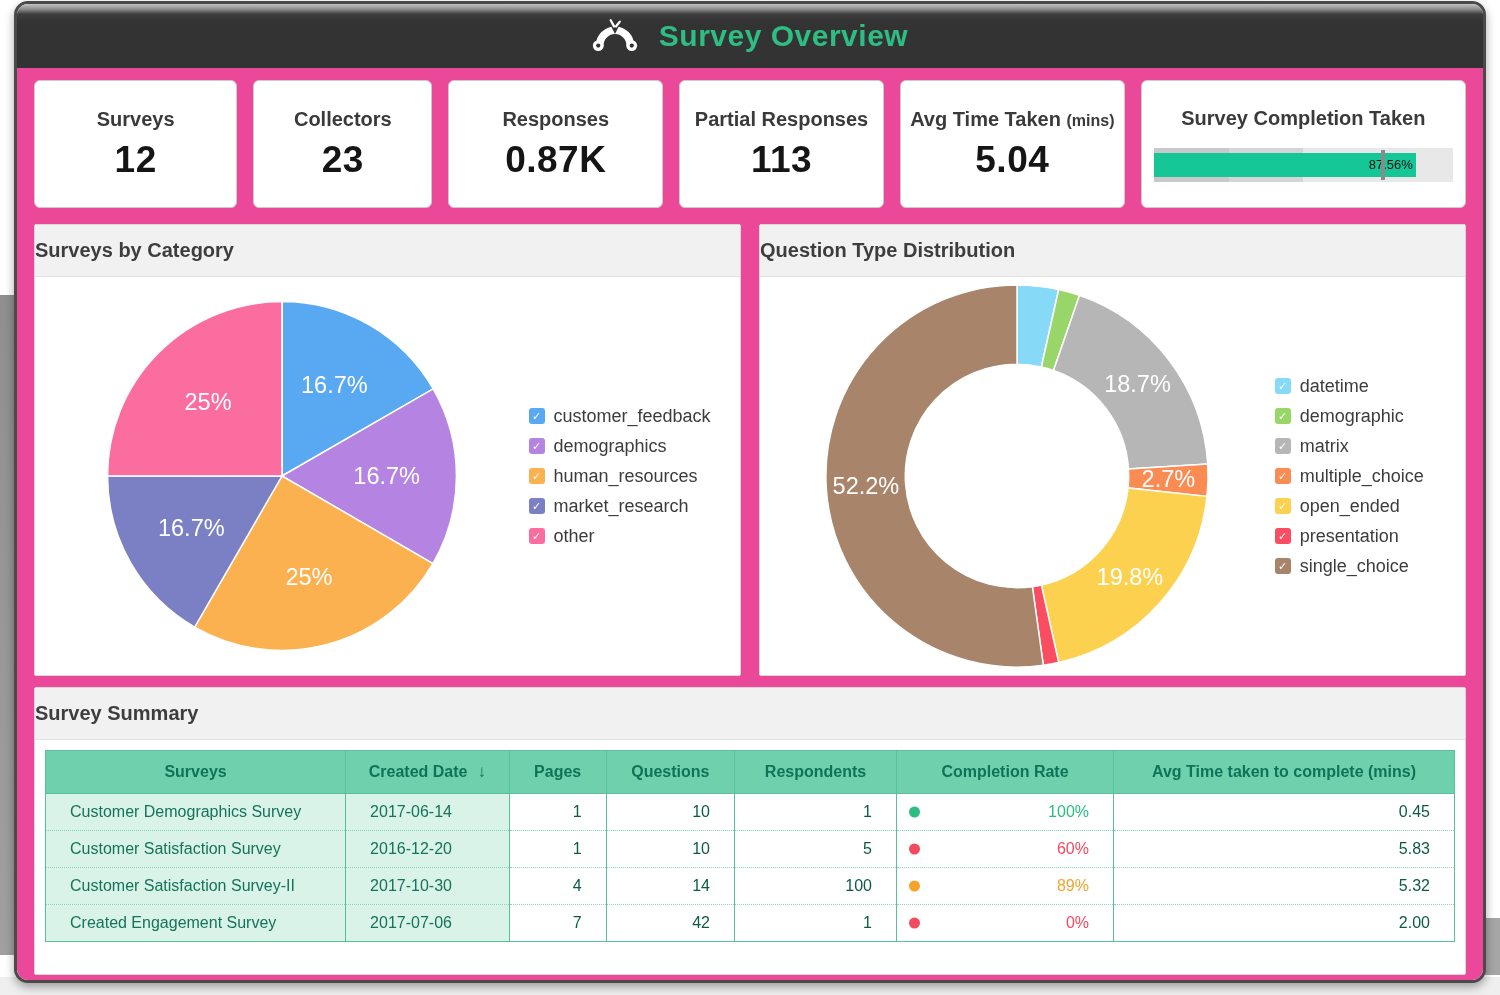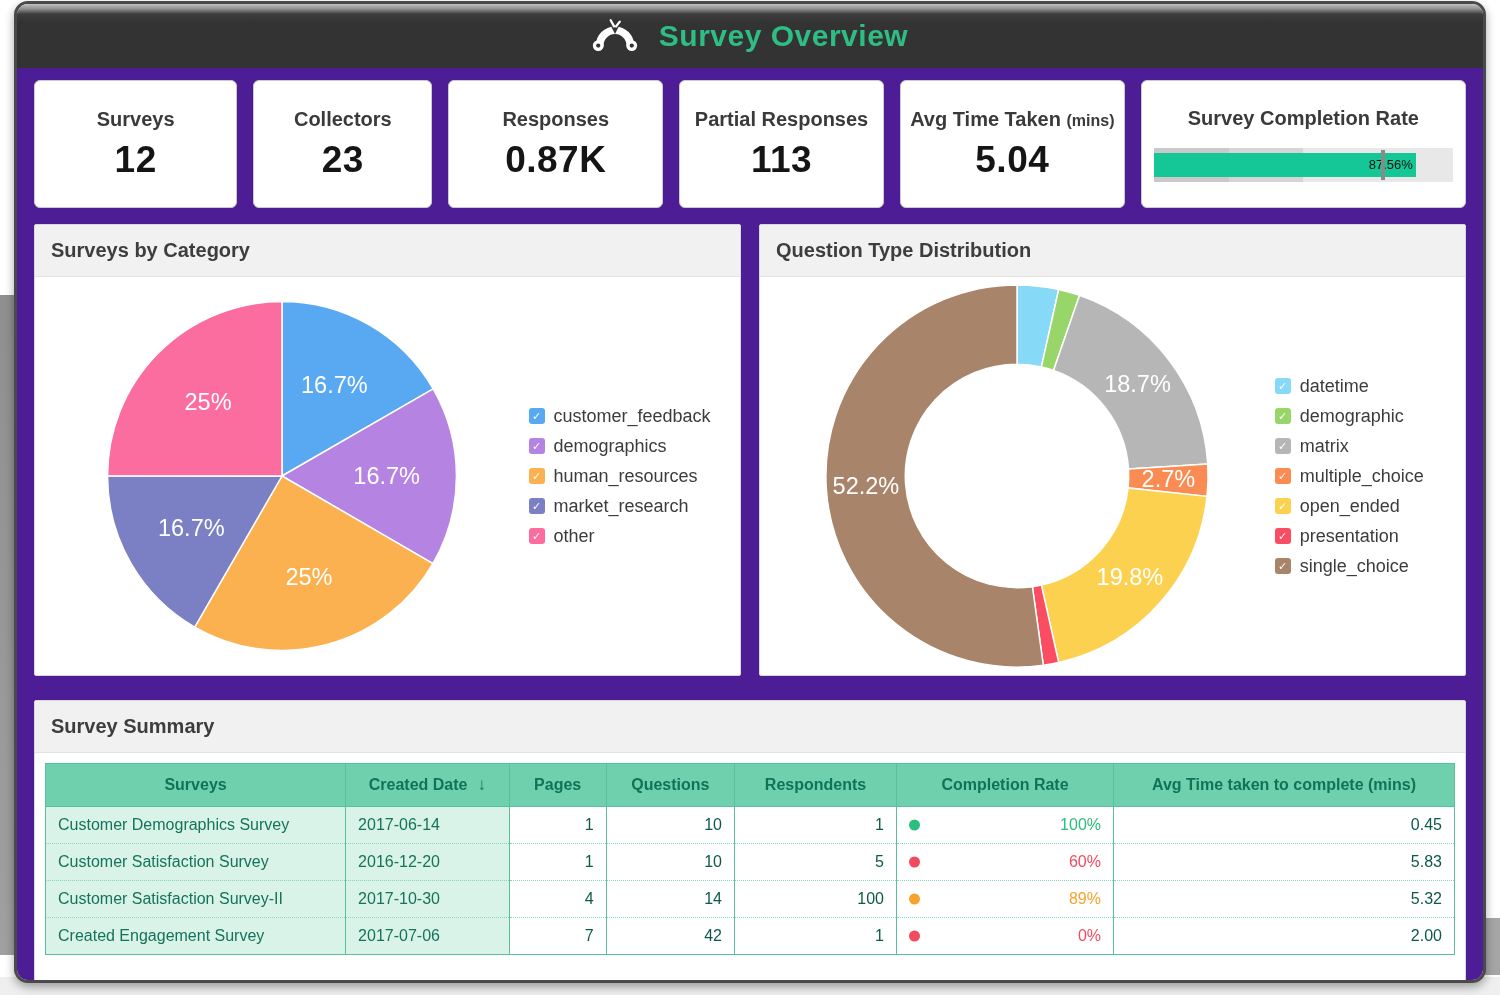--- a/index.html
+++ b/index.html
@@ -11,61 +11,61 @@
   .artifact-bottom{left:0;right:0;bottom:0;height:18px;background:#efefef;}
 
   .window{position:absolute;left:14px;top:1px;width:1466px;height:976px;
     background:#fbfbfb;border:3px solid #4a4a4a;border-radius:14px;overflow:hidden;
     box-shadow:0 4px 10px rgba(0,0,0,.35);}
   .titlebar{height:64px;display:flex;align-items:center;justify-content:center;gap:14px;
     background:linear-gradient(180deg,#c2c2c2 0,#8f8f8f 5px,#3e3e3e 10px,#333333 18px,#333333 100%);}
   .titlebar .title{font-size:30px;font-weight:bold;letter-spacing:.5px;}
   .logo svg{display:block;}
 
-  .content{padding:12px 17px 0 17px;height:calc(100% - 64px);box-sizing:border-box;background:#4c1d95;}
+  .content{padding:12px 17px 0 17px;height:calc(100% - 64px);box-sizing:border-box;background:#ec4899;}
 
   
   .kpi-row{display:flex;gap:16px;height:128px;}
   .card{background:#fff;border:1px solid #cbcbcb;border-radius:6px;display:flex;flex-direction:column;
     align-items:center;justify-content:center;gap:8px;box-sizing:border-box;padding:6px 8px;}
   .c1{flex:0 0 14.2%}.c2{flex:0 0 12.5%}.c3{flex:0 0 15.0%}.c4{flex:0 0 14.3%}.c5{flex:0 0 15.7%}
   .c6{flex:1 1 auto;align-items:stretch;padding:10px 12px;}
   .card-label{font-size:20px;font-weight:bold;color:#3a3a3a;text-align:center;}
   .card-label .label-small{font-size:16px;}
   .card-value{font-size:37px;font-weight:600;color:#151515;letter-spacing:.5px;}
   .bullet-track{position:relative;height:34px;margin-top:10px;
     background:linear-gradient(90deg,#c9c9c9 0 25%,#d5d5d5 0 50%,#e8e8e8 0 100%);}
   .bullet-fill{position:absolute;left:0;top:5px;bottom:5px;display:flex;align-items:center;
     justify-content:flex-end;padding-right:3px;box-sizing:border-box;font-size:13px;color:#101010;}
   .bullet-target{position:absolute;top:2px;bottom:2px;width:4px;background:#8a8a8a;}
 
   
   .panel-row{display:flex;gap:18px;height:452px;margin-top:16px;}
   .panel{flex:1 1 0;background:#fff;border:1px solid #d8d8d8;border-radius:2px;overflow:hidden;}
-  .panel-header{background:#f1f1f1;border-bottom:1px solid #e2e2e2;padding:14px 16px;
+  .panel-header{background:#f1f1f1;border-bottom:1px solid #e2e2e2;padding:14px 0;
     font-size:20px;font-weight:bold;color:#3d3d3d;}
   .panel-body{height:calc(100% - 52px);display:flex;align-items:center;}
   .chart{flex:1 1 auto;height:100%;display:flex;align-items:center;justify-content:center;}
   .chart svg{height:392px;width:392px;}
   .slice-label{fill:#ffffff;font-size:24px;font-weight:500;font-family:"Liberation Sans",sans-serif;}
   .legend{display:flex;flex-direction:column;gap:9px;font-size:18px;color:#3c3c3c;}
   .legend-a{flex:0 0 30%;}
   .legend-b{flex:0 0 27%;}
   .legend-item{display:flex;align-items:center;gap:9px;cursor:pointer;}
   .legend-swatch{width:16px;height:16px;border-radius:3px;color:#fff;font-size:11px;line-height:16px;
     text-align:center;flex:0 0 16px;}
 
   
-  .summary{margin-top:24px;height:286px;}
+  .summary{margin-top:11px;height:286px;}
   .table-wrap{padding:10px 10px 16px 10px;}
   table{width:100%;border-collapse:collapse;font-size:16px;table-layout:fixed;}
   th{background:#6fd0ae;color:#0e7458;font-weight:bold;padding:11px 8px;text-align:center;
     border:1px solid #58c09c;cursor:pointer;}
   .sort-arrow{font-size:17px;margin-left:10px;}
-  td{padding:9px 12px;border-left:1px solid #58c09c;border-right:1px solid #58c09c;
+  td{padding:9px 24px;border-left:1px solid #58c09c;border-right:1px solid #58c09c;
     border-bottom:1px solid #58c09c;}
   tbody tr + tr td{border-top:1px dotted #86d6b8;}
   tbody tr td{border-bottom:none;}
   tbody tr:last-child td{border-bottom:1px solid #58c09c;}
   td.label-cell{background:#d9f3e8;color:#15735a;text-align:left;}
   td.num{background:#fff;text-align:right;color:#0d5a47;}
   td.completion{background:#fff;position:relative;text-align:right;font-weight:500;}
   .dot{position:absolute;left:12px;top:50%;transform:translateY(-50%);width:11px;height:11px;border-radius:50%;}
 </style>
 </head>
@@ -113,21 +113,21 @@
           <div class="card-value">113</div>
         </div>
         <div class="card c5">
           <div class="card-label">
             <span>Avg Time Taken</span>
             <span class="label-small">(mins)</span>
           </div>
           <div class="card-value">5.04</div>
         </div>
         <div class="card c6">
-          <div class="card-label">Survey Completion Rate</div>
+          <div class="card-label">Survey Completion Taken</div>
           <div class="bullet-track">
             <div class="bullet-fill" id="bullet-fill" style="width: 87.56%; background: rgb(21, 199, 150);">
               <span>87.56%</span>
             </div>
             <div class="bullet-target" id="bullet-target" style="left: 76%;"></div>
           </div>
         </div>
       </div>
 
       <div class="panel-row">

